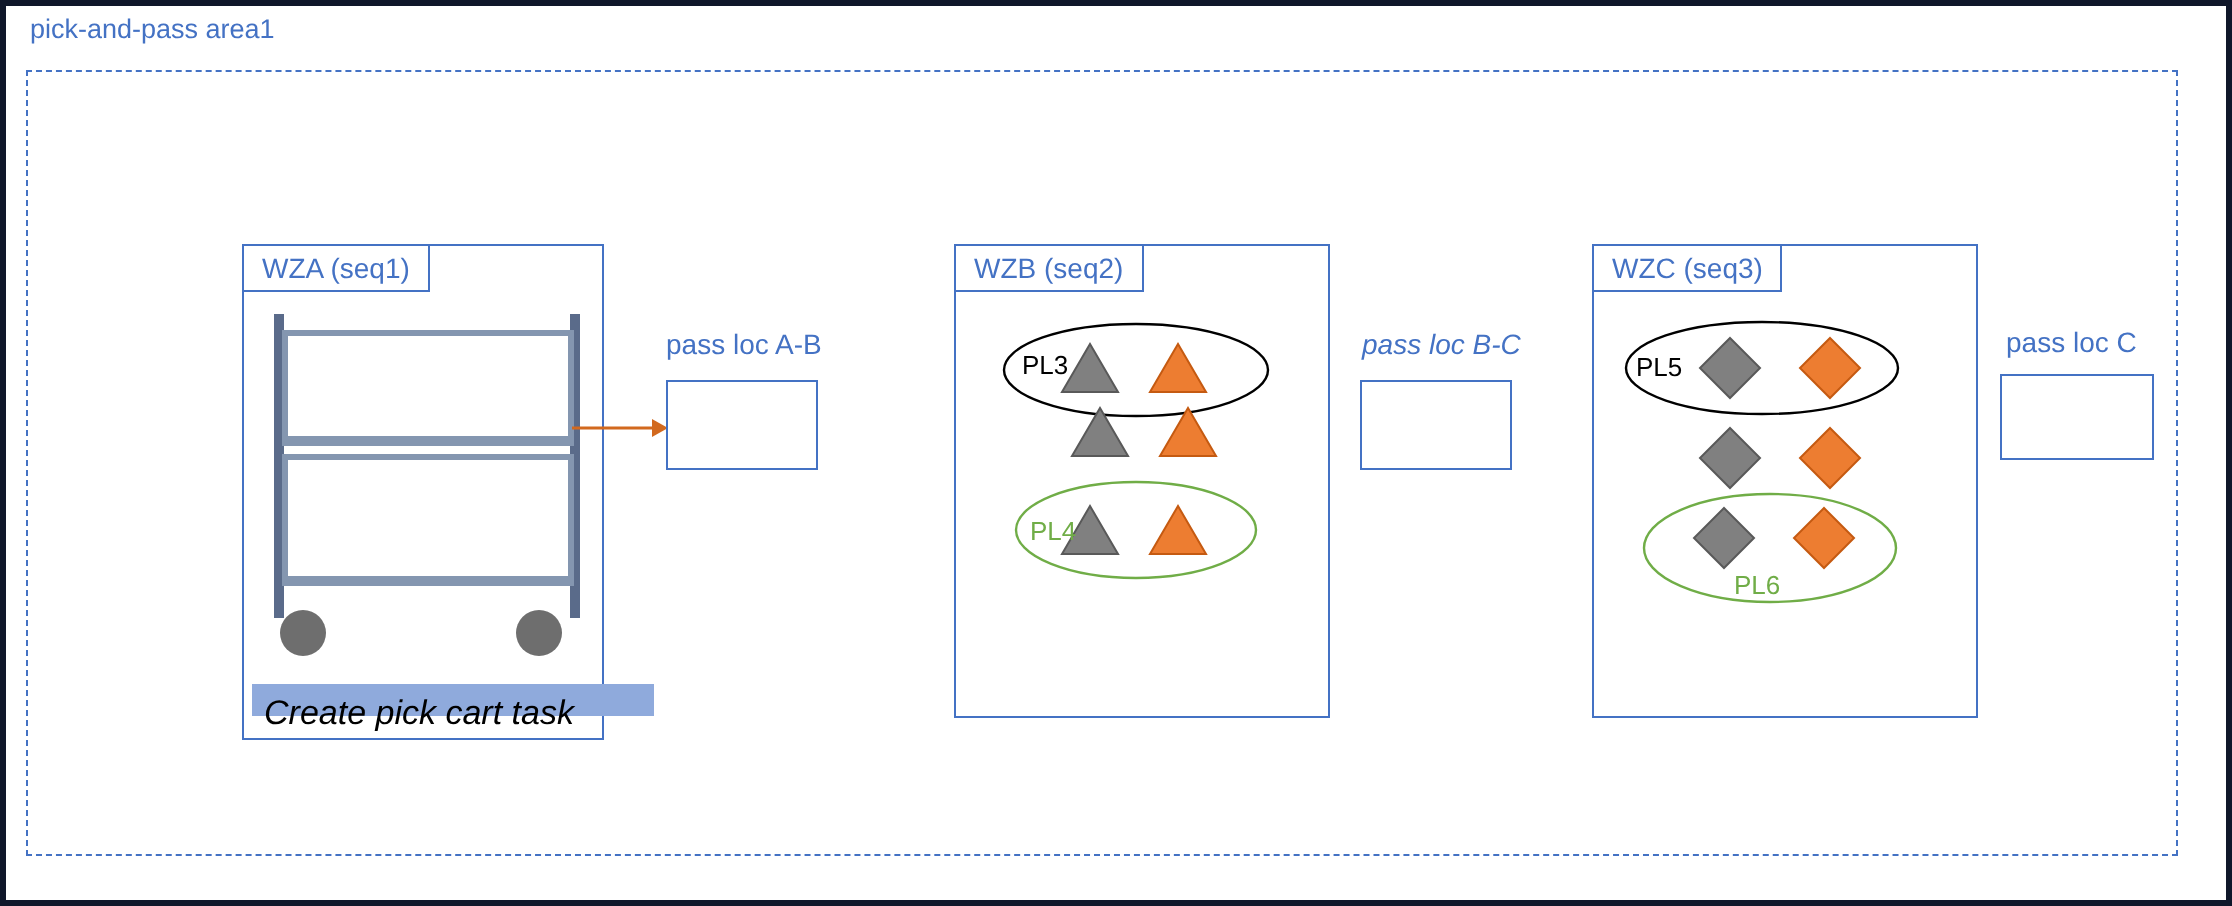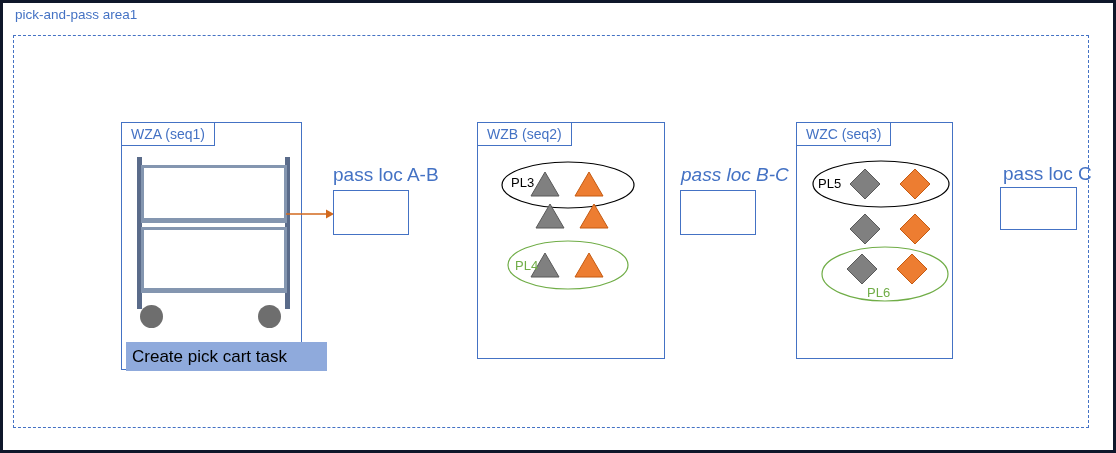--- a/index.html
+++ b/index.html
@@ -16,21 +16,21 @@
     border:1.5px dashed var(--blue,#4472C4);
   }
 
   .zone { border:1px solid var(--blue,#4472C4); background:transparent; }
   .zone-title {
     position:absolute; left:-1px; top:-1px;
     border:1px solid var(--blue,#4472C4); background:#ffffff;
     color:var(--blue,#4472C4); font-size:14px; padding:3px 9px; white-space:nowrap;
   }
 
-  .pass-label { font-size:19px; color:var(--blue,#4472C4); white-space:nowrap; }
+  .pass-label { font-size:14px; color:var(--blue,#4472C4); white-space:nowrap; }
   .pass-box { border:1px solid var(--blue,#4472C4); background:#ffffff; }
 
   .cart-post { background:var(--cart_post,#5A6B8A); }
   .cart-shelf {
     border:3px solid var(--cart_frame,#8496B0); border-bottom-width:5px; background:#ffffff;
   }
   .wheel { width:23px; height:23px; border-radius:50%; background:var(--wheel,#6E6E6E); }
   .task-label {
     background:var(--highlight,#8FAADC); color:#000000;
     font-size:17px; line-height:29px; padding-left:6px; white-space:nowrap;
@@ -56,21 +56,21 @@
   <div class="abs area-border"></div>
 
   <div class="abs zone" style="left:118px;top:119px;width:181px;height:248px;">
     <div class="zone-title">WZA (seq1)</div>
     <div class="abs cart-post" style="left:15px;top:34px;width:5px;height:152px;"></div>
     <div class="abs cart-post" style="left:163px;top:34px;width:5px;height:152px;"></div>
     <div class="abs cart-shelf" style="left:19px;top:42px;width:146px;height:58px;"></div>
     <div class="abs cart-shelf" style="left:19px;top:104px;width:146px;height:66px;"></div>
     <div class="abs wheel" style="left:18px;top:182px;"></div>
     <div class="abs wheel" style="left:136px;top:182px;"></div>
-    <div class="abs task-label" style="left:4px;top:219px;width:201px;height:29px;">Create pick cart task</div>
+    <div class="abs task-label" style="left:4px;top:219px;width:201px;height:16px;font-style:italic;">Create pick cart task</div>
   </div>
 
   <svg class="abs" style="left:283px;top:205px;" width="48" height="12">
     <line class="arrow-line" x1="0" y1="6" x2="40" y2="6"></line>
     <polygon class="arrow-head" points="40,1.5 48,6 40,10.5"></polygon>
   </svg>
 
   <div class="abs pass-label" style="left:330px;top:161px;">pass loc A-B</div>
   <div class="abs pass-box" style="left:330px;top:187px;width:76px;height:45px;"></div>
 
@@ -86,21 +86,21 @@
       <polygon class="shape-gray" points="53,154 81,154 67,130"></polygon>
       <polygon class="shape-orange" points="97,154 125,154 111,130"></polygon>
       <text class="svg-label" x="33" y="64">PL3</text>
       <text class="svg-label green" x="37" y="147">PL4</text>
     </svg>
   </div>
 
   <div class="abs pass-label" style="left:678px;top:161px;font-style:italic;">pass loc B-C</div>
   <div class="abs pass-box" style="left:677px;top:187px;width:76px;height:45px;"></div>
 
-  <div class="abs zone" style="left:793px;top:119px;width:157px;height:237px;">
+  <div class="abs zone" style="left:793px;top:119px;width:193px;height:237px;">
     <div class="zone-title">WZC (seq3)</div>
     <svg class="abs" style="left:0;top:0;" width="191" height="235">
       <ellipse class="ellipse-black" cx="84" cy="61" rx="68" ry="23"></ellipse>
       <ellipse class="ellipse-green" cx="88" cy="151" rx="63" ry="27"></ellipse>
       <polygon class="shape-gray" points="68,46 83,61 68,76 53,61"></polygon>
       <polygon class="shape-orange" points="118,46 133,61 118,76 103,61"></polygon>
       <polygon class="shape-gray" points="68,91 83,106 68,121 53,106"></polygon>
       <polygon class="shape-orange" points="118,91 133,106 118,121 103,106"></polygon>
       <polygon class="shape-gray" points="65,131 80,146 65,161 50,146"></polygon>
       <polygon class="shape-orange" points="115,131 130,146 115,161 100,146"></polygon>

